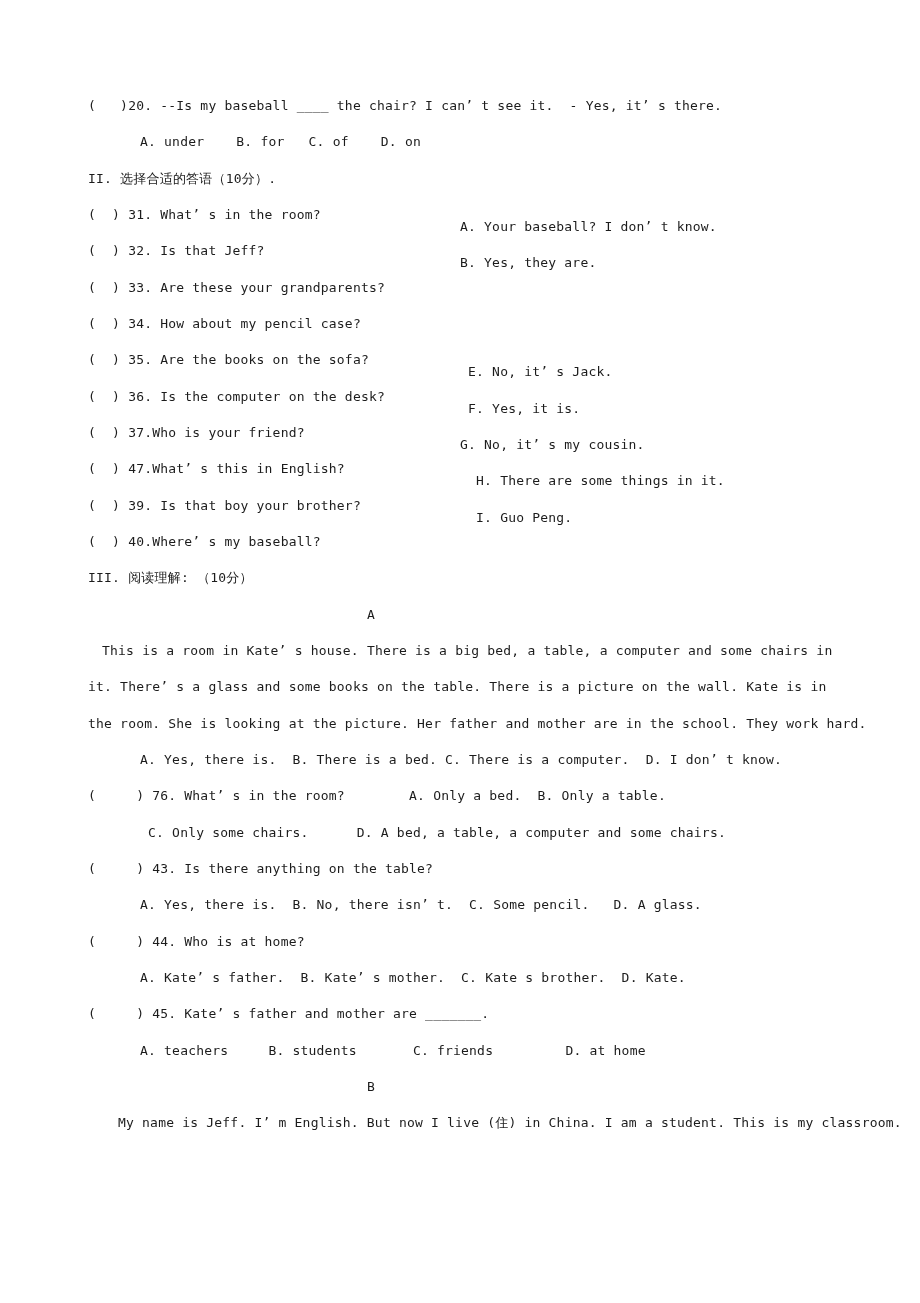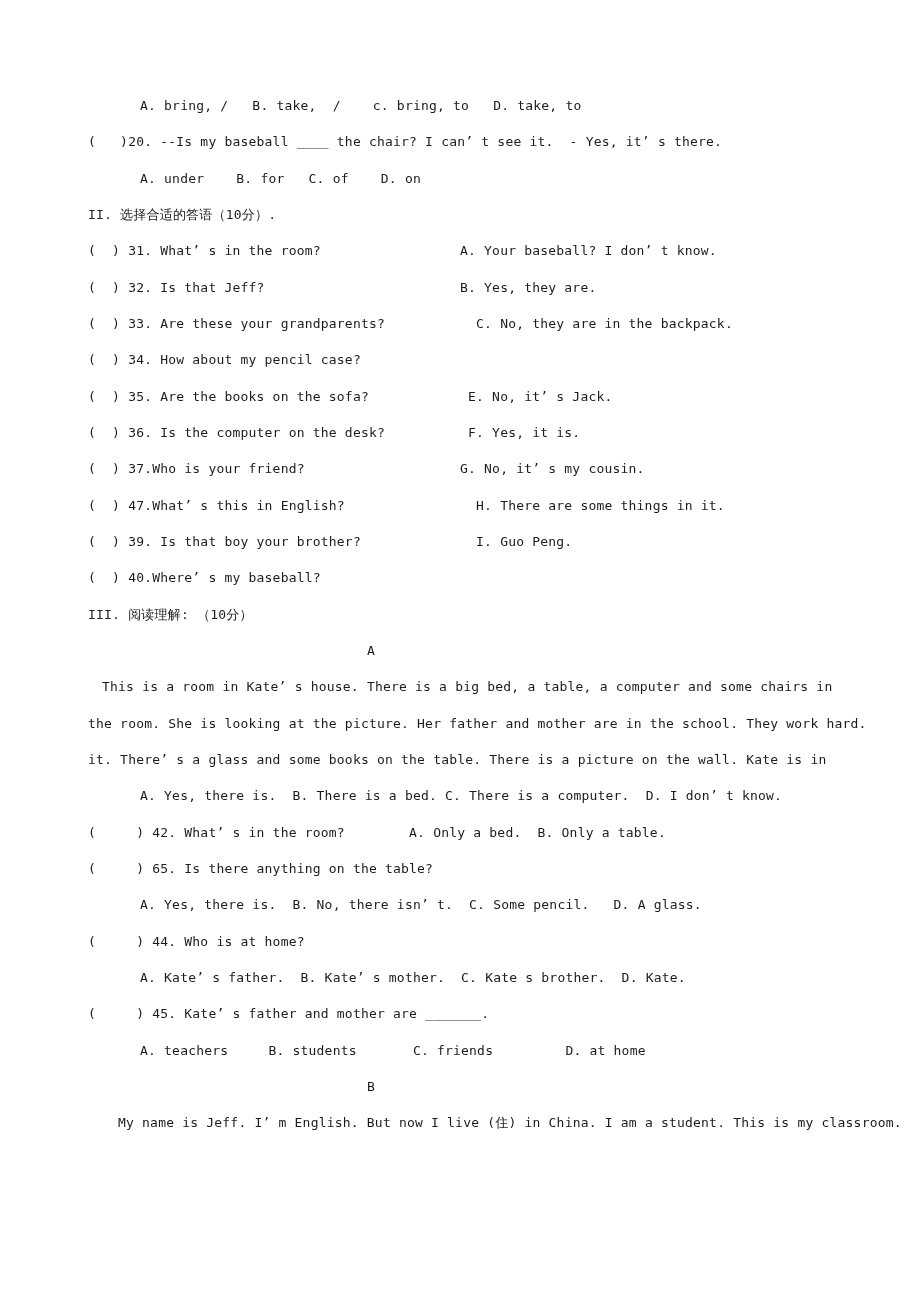--- a/index.html
+++ b/index.html
@@ -29,50 +29,50 @@
     position: relative;
     letter-spacing: 0.2px;
   }
   .line.options   { padding-left: 52px; }
   .line.letter    { padding-left: 279px; }
   .line.para1     { text-indent: 14px; }
   .line.para2     { text-indent: 30px; }
   .match .ans {
     position: absolute;
     left: 372px;
-    top: 0;
+    top: 12px;
     white-space: pre;
   }
 </style>
 </head>
 <body>
 
 <div id="doc">
-    <div class="line options">A. bring, /   B. take,  /    c. bring, to   D. take, to</div>
     <div class="line question">(   )20. --Is my baseball ____ the chair? I can’ t see it.  - Yes, it’ s there.</div>
     <div class="line options">A. under    B. for   C. of    D. on</div>
     <div class="line header">II. 选择合适的答语（10分）.</div>
     <div class="line match"><span class="q">(  ) 31. What’ s in the room?</span><span class="ans">A. Your baseball? I don’ t know.</span></div>
     <div class="line match"><span class="q">(  ) 32. Is that Jeff?</span><span class="ans">B. Yes, they are.</span></div>
-    <div class="line match"><span class="q">(  ) 33. Are these your grandparents?</span><span class="ans">  C. No, they are in the backpack.</span></div>
+    <div class="line match"><span class="q">(  ) 33. Are these your grandparents?</span></div>
     <div class="line match"><span class="q">(  ) 34. How about my pencil case?</span></div>
     <div class="line match"><span class="q">(  ) 35. Are the books on the sofa?</span><span class="ans"> E. No, it’ s Jack.</span></div>
     <div class="line match"><span class="q">(  ) 36. Is the computer on the desk?</span><span class="ans"> F. Yes, it is.</span></div>
     <div class="line match"><span class="q">(  ) 37.Who is your friend?</span><span class="ans">G. No, it’ s my cousin.</span></div>
     <div class="line match"><span class="q">(  ) 47.What’ s this in English?</span><span class="ans">  H. There are some things in it.</span></div>
     <div class="line match"><span class="q">(  ) 39. Is that boy your brother?</span><span class="ans">  I. Guo Peng.</span></div>
     <div class="line match"><span class="q">(  ) 40.Where’ s my baseball?</span></div>
     <div class="line header">III. 阅读理解: （10分）</div>
     <div class="line letter">A</div>
     <div class="line para1">This is a room in Kate’ s house. There is a big bed, a table, a computer and some chairs in</div>
+    <div class="line para">it. There’ s a glass and some books on the table. There is a picture on the wall. Kate is in</div>
     <div class="line para">the room. She is looking at the picture. Her father and mother are in the school. They work hard.</div>
-    <div class="line para">it. There’ s a glass and some books on the table. There is a picture on the wall. Kate is in</div>
     <div class="line options">A. Yes, there is.  B. There is a bed. C. There is a computer.  D. I don’ t know.</div>
-    <div class="line question">(     ) 42. What’ s in the room?        A. Only a bed.  B. Only a table.</div>
-    <div class="line question">(     ) 65. Is there anything on the table?</div>
+    <div class="line question">(     ) 76. What’ s in the room?        A. Only a bed.  B. Only a table.</div>
+    <div class="line options"> C. Only some chairs.      D. A bed, a table, a computer and some chairs.</div>
+    <div class="line question">(     ) 43. Is there anything on the table?</div>
     <div class="line options">A. Yes, there is.  B. No, there isn’ t.  C. Some pencil.   D. A glass.</div>
     <div class="line question">(     ) 44. Who is at home?</div>
     <div class="line options">A. Kate’ s father.  B. Kate’ s mother.  C. Kate s brother.  D. Kate.</div>
     <div class="line question">(     ) 45. Kate’ s father and mother are _______.</div>
     <div class="line options">A. teachers     B. students       C. friends         D. at home</div>
     <div class="line letter">B</div>
     <div class="line para2">My name is Jeff. I’ m English. But now I live (住) in China. I am a student. This is my classroom.</div>
   </div>
 
 </body></html>

